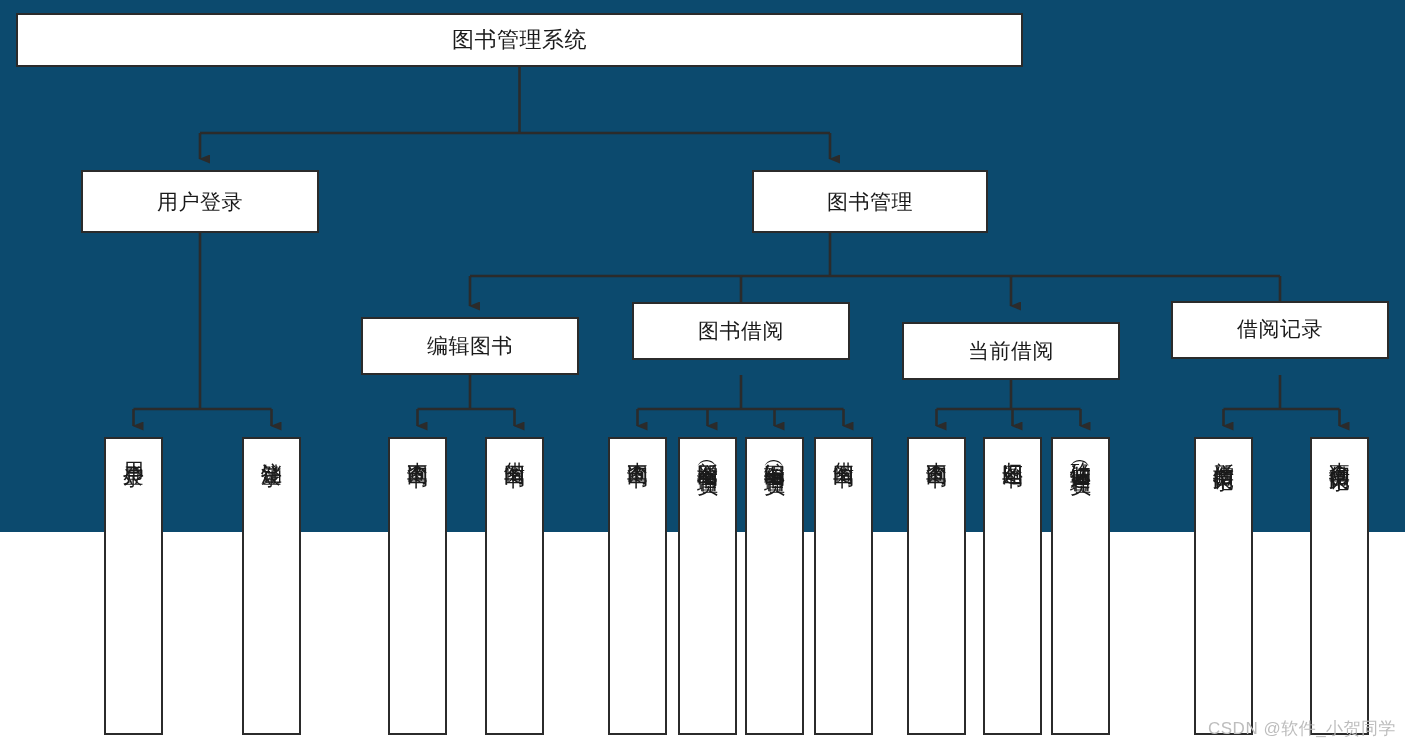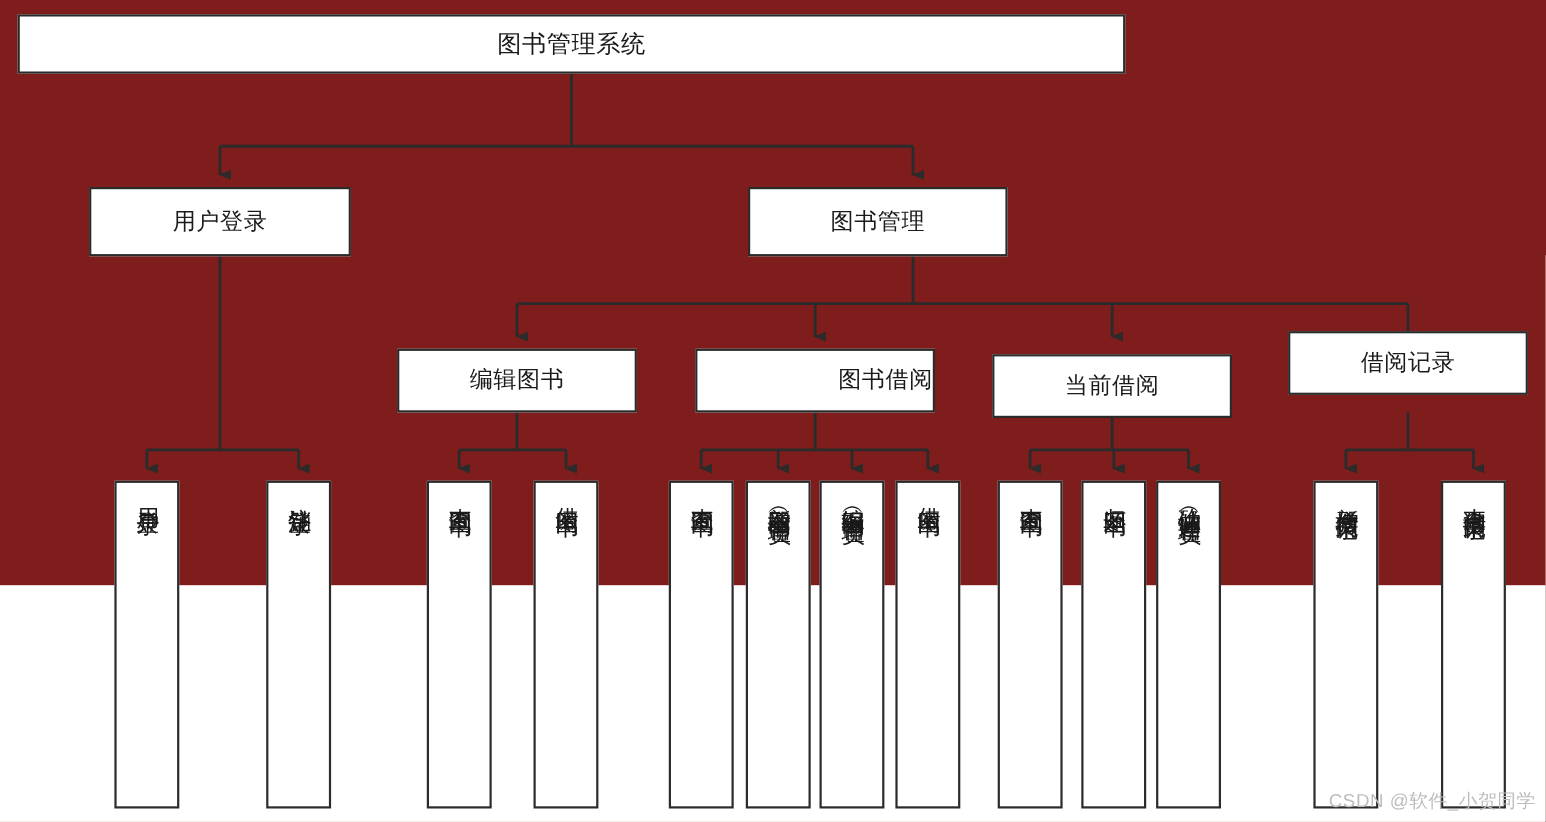--- a/index.html
+++ b/index.html
@@ -11,21 +11,21 @@
     width: 1405px;
     height: 747px;
     font-family: "Liberation Sans", sans-serif;
     overflow: hidden;
     position: relative;
   }
   #diagram-root {
     position: relative;
     width: 1405px;
     height: 532px;
-    background: #7f1d1d;
+    background: #0c4a6e;
   }
   svg.diagram-canvas {
     position: absolute;
     left: 0;
     top: 0;
     width: 1405px;
     height: 747px;
   }
   .node-box {
     position: absolute;
@@ -119,27 +119,27 @@
       </g>
   </svg>
 
   <div id="node-layer">
       <div class="node-box horizontal root" style="left: 16px; top: 13px; width: 1007px; height: 54px;">
         <span class="node-label">图书管理系统</span>
       </div>
       <div class="node-box horizontal" style="left: 81px; top: 170px; width: 238px; height: 63px;">
         <span class="node-label">用户登录</span>
       </div>
-      <div class="node-box horizontal" style="left: 680px; top: 170px; width: 236px; height: 63px;">
+      <div class="node-box horizontal" style="left: 752px; top: 170px; width: 236px; height: 63px;">
         <span class="node-label">图书管理</span>
       </div>
       <div class="node-box horizontal" style="left: 361px; top: 317px; width: 218px; height: 58px;">
         <span class="node-label">编辑图书</span>
       </div>
-      <div class="node-box horizontal" style="left: 632px; top: 317px; width: 218px; height: 58px; justify-content: flex-end;">
+      <div class="node-box horizontal" style="left: 632px; top: 302px; width: 218px; height: 58px;">
         <span class="node-label">图书借阅</span>
       </div>
       <div class="node-box horizontal" style="left: 902px; top: 322px; width: 218px; height: 58px;">
         <span class="node-label">当前借阅</span>
       </div>
       <div class="node-box horizontal" style="left: 1171px; top: 301px; width: 218px; height: 58px; font-family: Liberation Serif, serif;">
         <span class="node-label">借阅记录</span>
       </div>
       <div class="node-box vertical" style="left: 104px; top: 437px; width: 59px; height: 298px;">
         <span class="node-label">用户登录</span>

